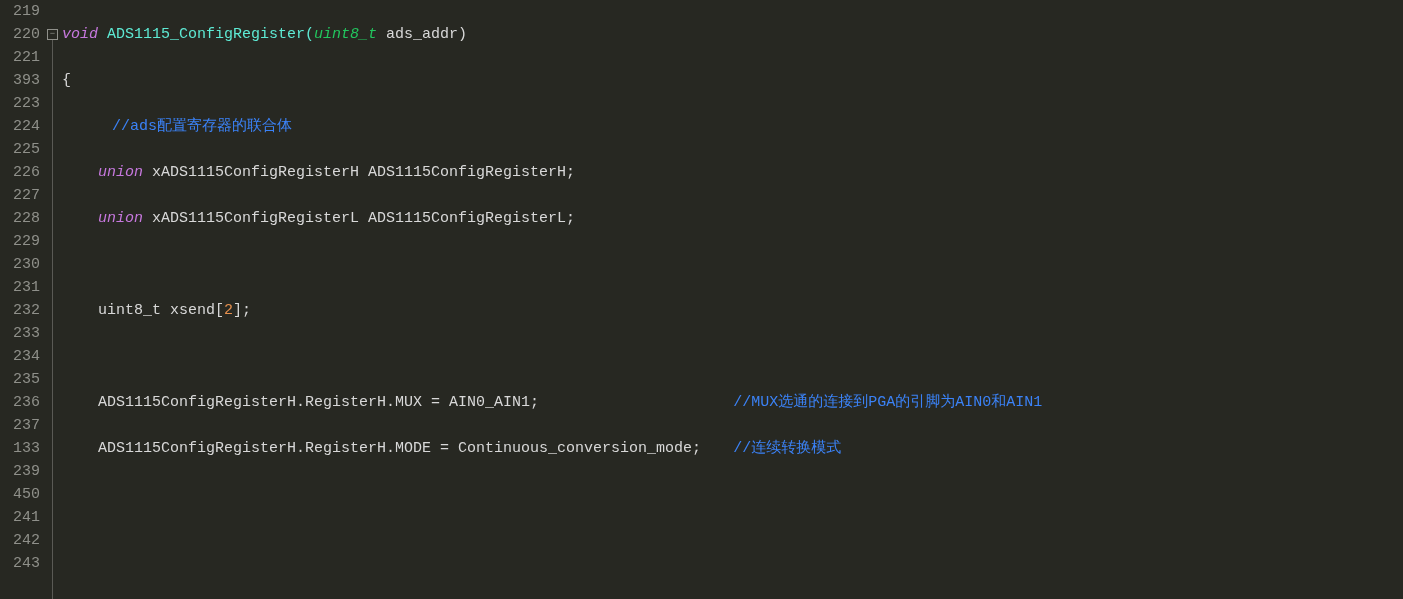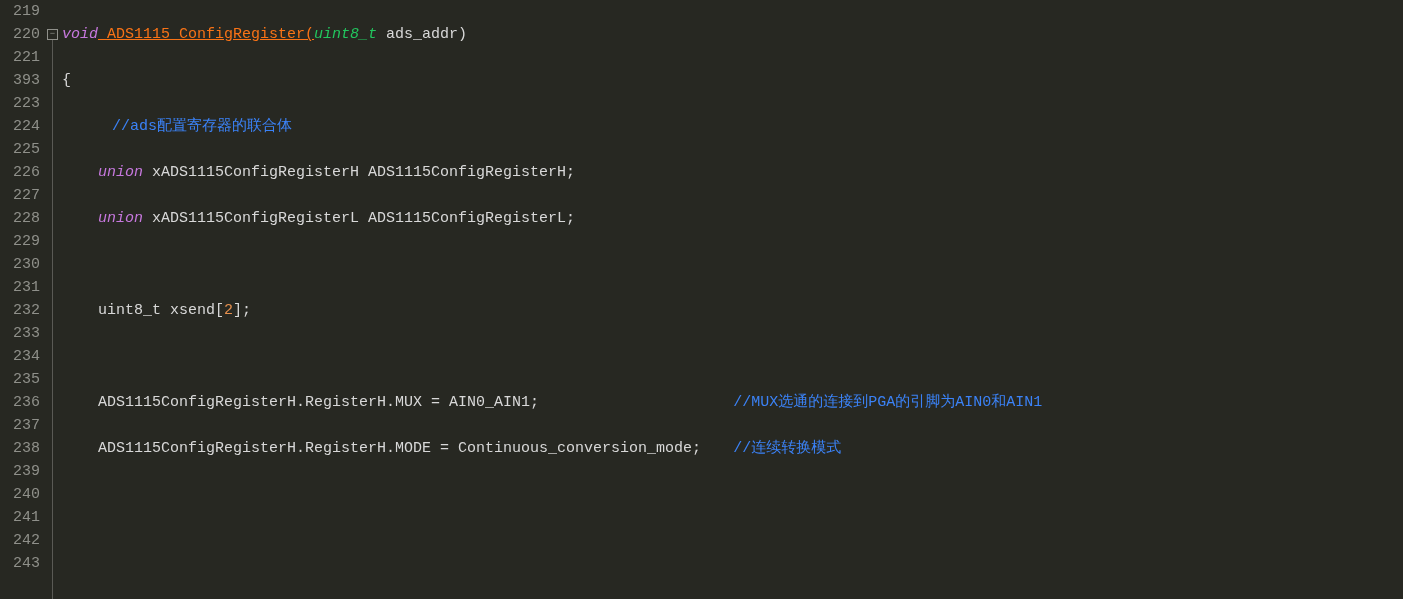--- a/index.html
+++ b/index.html
@@ -61,21 +61,21 @@
     flex: 1;
     white-space: pre;
     padding-left: 2px;
     position: relative;
   }
   .code .line {
     display: block;
     height: 23px;
   }
   .tok-kw { color: #c678dd; font-style: italic; }
-  .tok-fn { color: #f97316; text-decoration: underline; }
+  .tok-fn { color: #5eead4; }
   .tok-type { color: #22c55e; font-style: italic; }
   .tok-num { color: #e6904e; }
   .tok-cmt { color: #3b82f6; margin-left: 14px; }
   .tok-id { color: #d8d8d8; }
 </style>
 </head>
 <body>
 
 <div class="editor">
 
@@ -92,23 +92,23 @@
       <span class="ln">228</span>
       <span class="ln">229</span>
       <span class="ln">230</span>
       <span class="ln">231</span>
       <span class="ln">232</span>
       <span class="ln">233</span>
       <span class="ln">234</span>
       <span class="ln">235</span>
       <span class="ln">236</span>
       <span class="ln">237</span>
-      <span class="ln">238</span>
+      <span class="ln">133</span>
       <span class="ln">239</span>
-      <span class="ln">240</span>
+      <span class="ln">450</span>
       <span class="ln">241</span>
       <span class="ln">242</span>
       <span class="ln">243</span>
     </div>
 
   <div class="fold-col">
     <div class="fold-box">−</div>
     <div class="fold-line"></div>
   </div>
 

